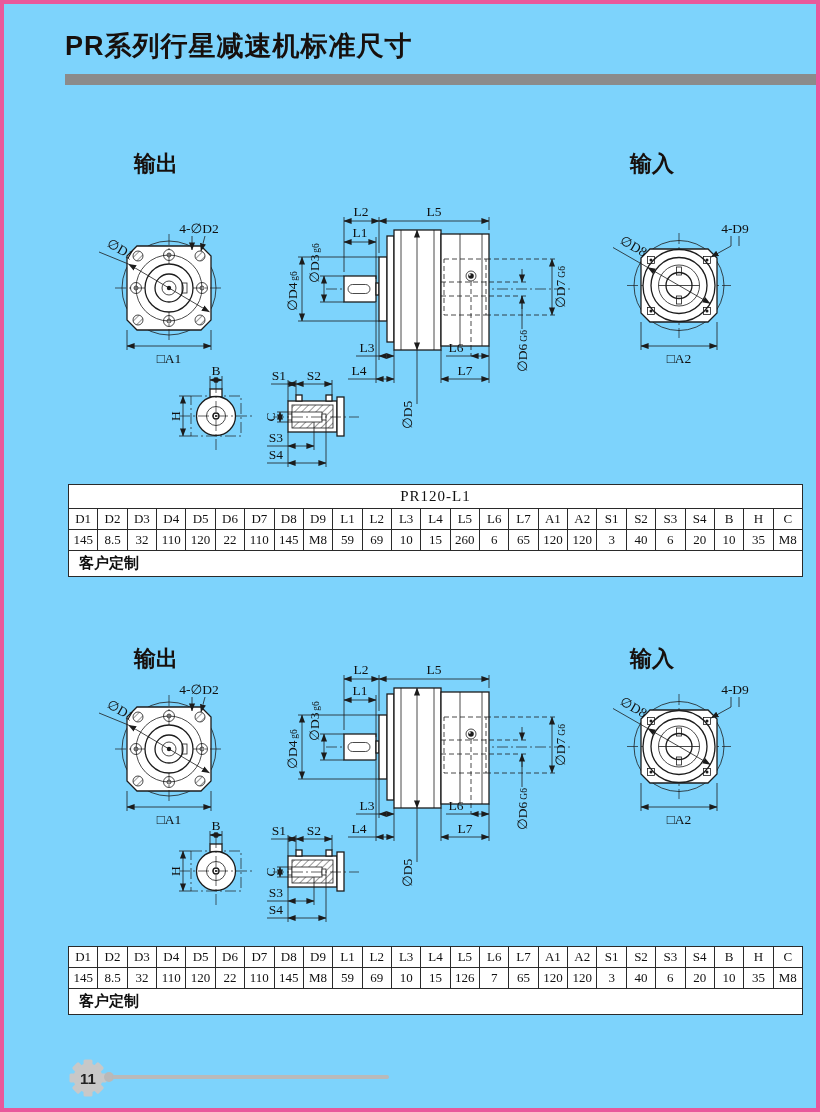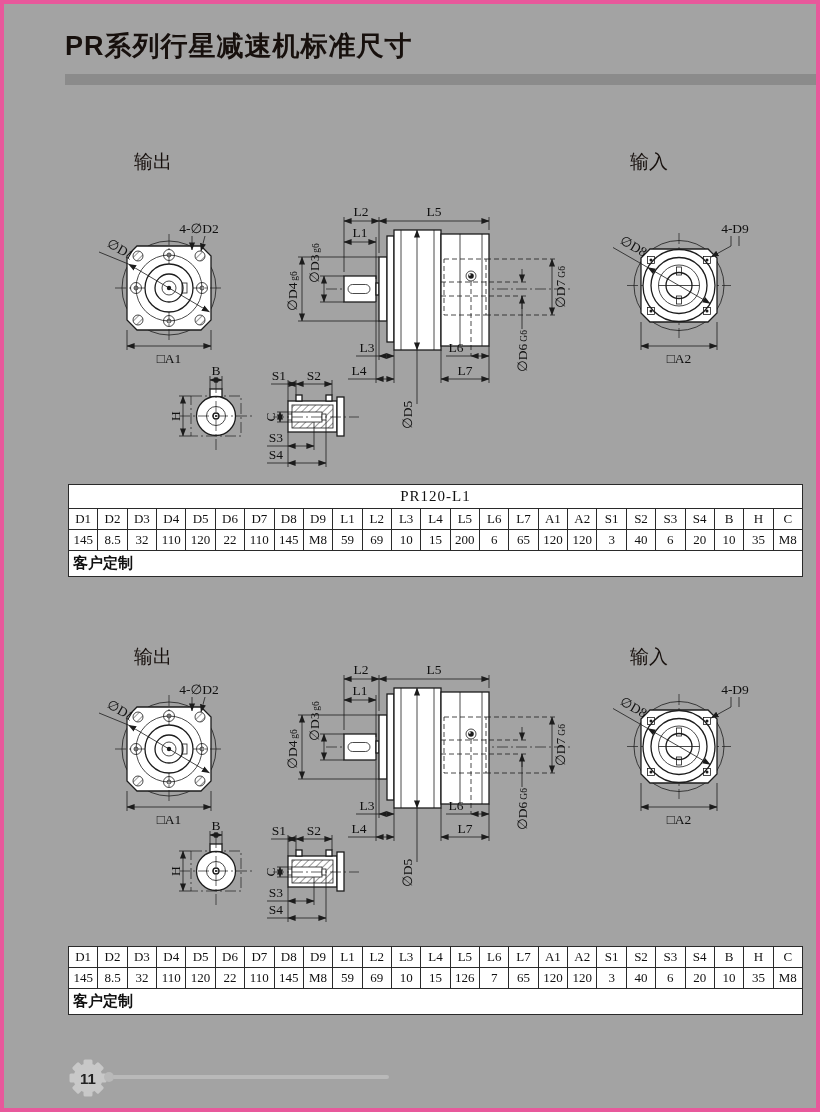--- a/index.html
+++ b/index.html
@@ -1,43 +1,43 @@
 <!DOCTYPE html>
 <html><head>
 <meta charset="utf-8">
 <style>
   html,body{margin:0;padding:0;background:#fff;}
   .page{position:relative;width:820px;height:1112px;box-sizing:border-box;
-        border:4px solid #e8589b;background:#a3a3a3;overflow:hidden;
+        border:4px solid #e8589b;background:#7dd3fc;overflow:hidden;
         font-family:"Liberation Sans",sans-serif;}
   .title{position:absolute;left:61px;top:24px;font-size:27px;font-weight:bold;
          color:#17100d;letter-spacing:1px;}
   .titlebar{position:absolute;left:61px;top:70px;width:751px;height:11px;background:#8b8b8b;}
   .section{position:absolute;left:0;width:820px;height:460px;}
-  .cnlab{position:absolute;font-size:19px;font-weight:normal;color:#17100d;}
+  .cnlab{position:absolute;font-size:22px;font-weight:bold;color:#17100d;}
   .draw{position:absolute;}
   
   .part{fill:#fff;stroke:#1c1c1c;stroke-width:1.3;}
   .thin{fill:none;stroke:#1c1c1c;stroke-width:0.8;}
   .dim{fill:none;stroke:#1c1c1c;stroke-width:0.8;}
   .dash{fill:none;stroke:#1c1c1c;stroke-width:0.8;stroke-dasharray:5 3;}
   .cline{fill:none;stroke:#1c1c1c;stroke-width:0.7;stroke-dasharray:11 3 2 3;}
   .dl{font-family:"Liberation Serif",serif;font-size:13.5px;fill:#101010;}
   .fit{font-size:9.5px;}
   
   .dimtable{position:absolute;left:64px;top:340px;width:735px;border-collapse:collapse;
             table-layout:fixed;background:#fff;}
   .dimtable td{border:1px solid #2a2a2a;text-align:center;
                font-family:"Liberation Serif",serif;font-size:13px;color:#111;
                padding:0;overflow:hidden;white-space:nowrap;}
   .dimtable .t-title td{height:23px;font-size:15px;letter-spacing:1px;}
   .dimtable .t-head td{height:20px;}
   .dimtable .t-vals td{height:20px;margin-left:12px;}
   .dimtable .t-foot td{height:25px;text-align:left;font-weight:bold;font-size:15px;
-                       padding-left:4px;font-family:"Liberation Sans",sans-serif;}
+                       padding-left:10px;font-family:"Liberation Sans",sans-serif;}
   .footer{position:absolute;left:58px;top:1050px;}
 </style>
 </head>
 <body>
 
 <div class="page">
 
   <div class="title">PR系列行星减速机标准尺寸</div>
   <div class="titlebar"></div>
 
@@ -340,21 +340,21 @@
             <td>110</td>
             <td>120</td>
             <td>22</td>
             <td>110</td>
             <td>145</td>
             <td>M8</td>
             <td>59</td>
             <td>69</td>
             <td>10</td>
             <td>15</td>
-            <td>200</td>
+            <td>260</td>
             <td>6</td>
             <td>65</td>
             <td>120</td>
             <td>120</td>
             <td>3</td>
             <td>40</td>
             <td>6</td>
             <td>20</td>
             <td>10</td>
             <td>35</td>

